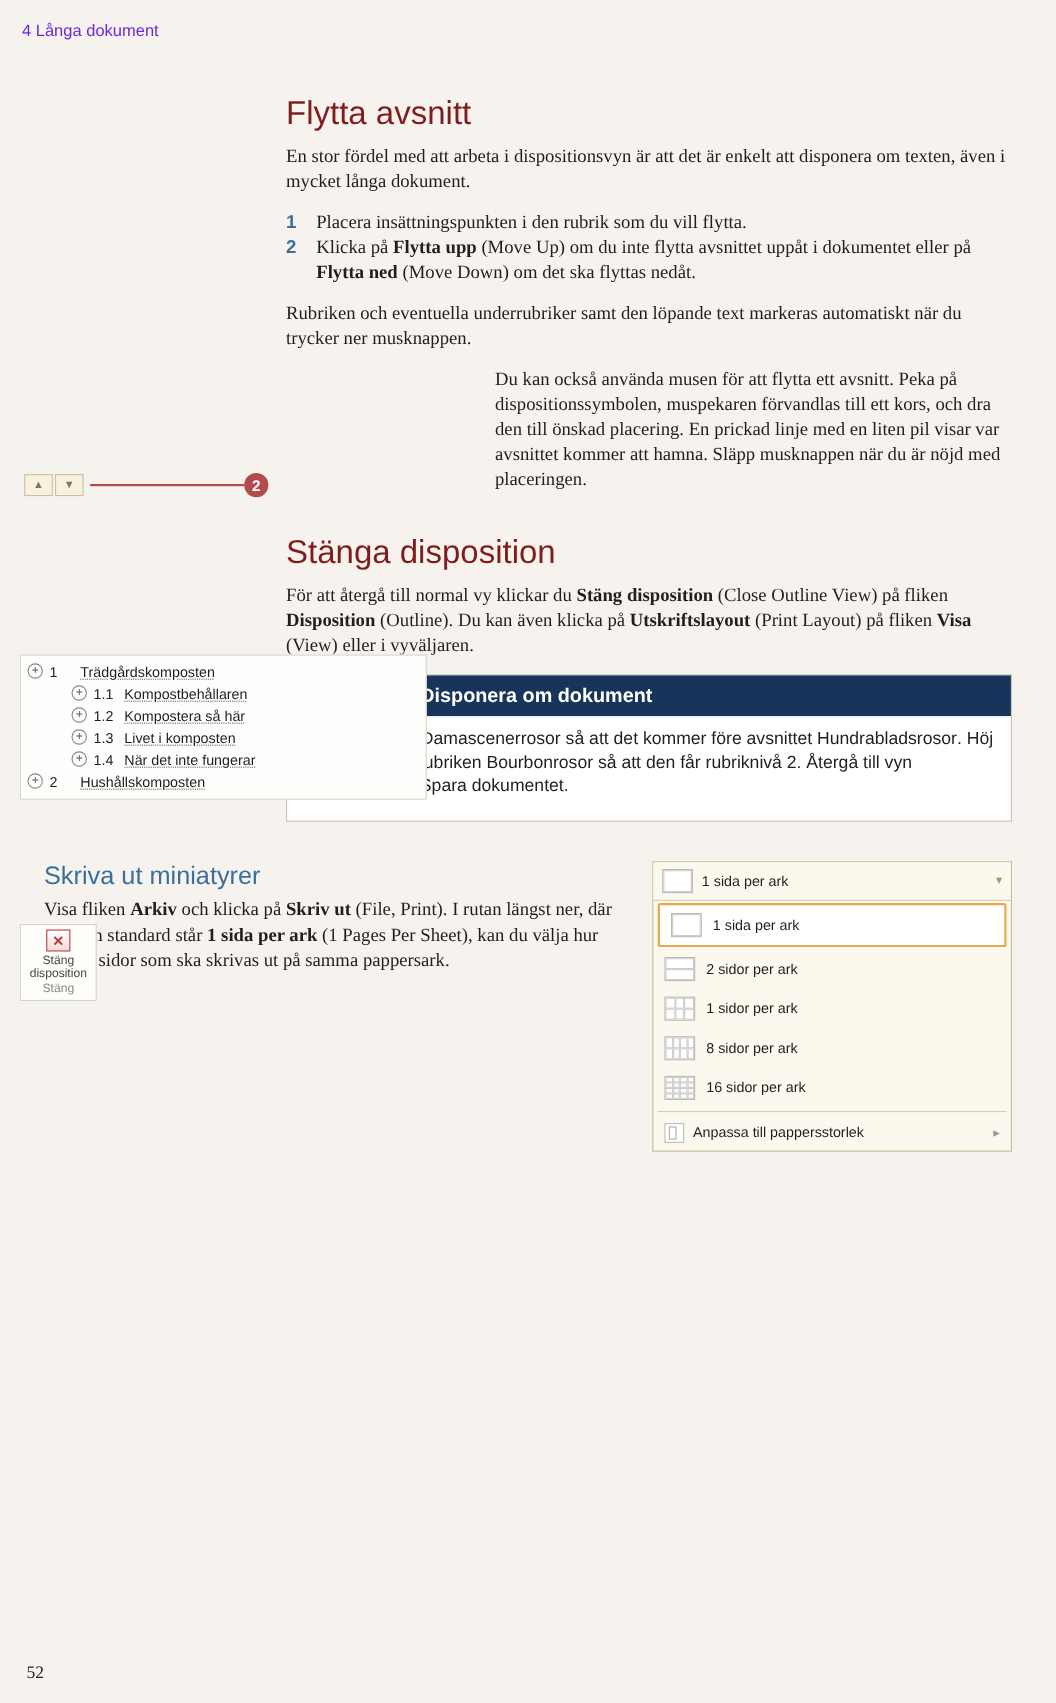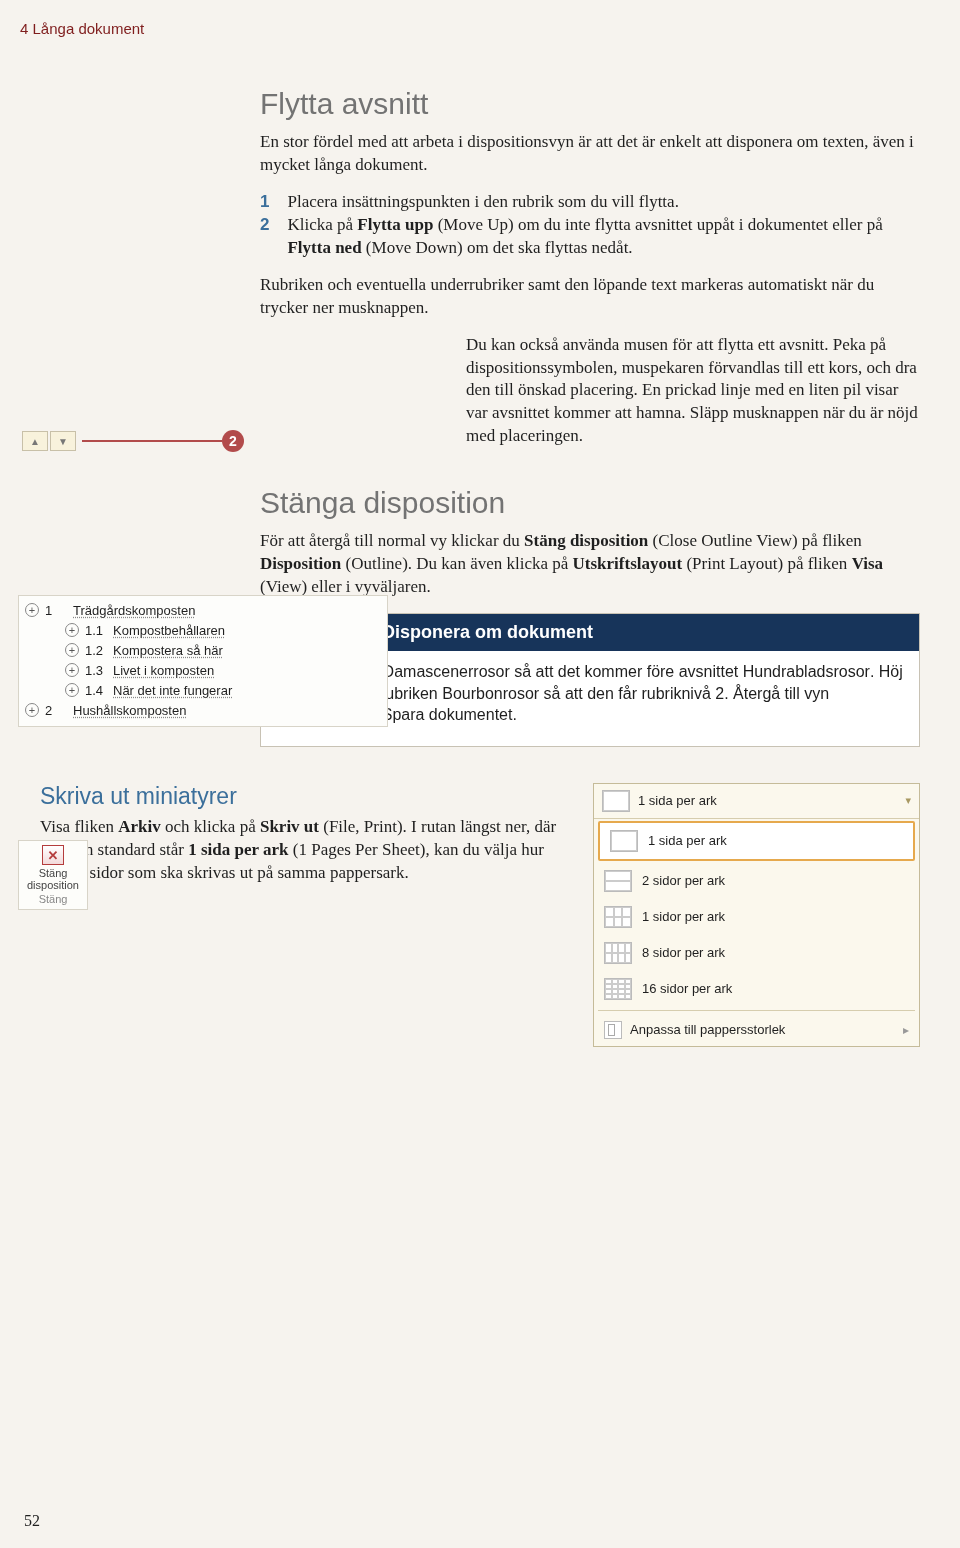--- a/index.html
+++ b/index.html
@@ -6,31 +6,31 @@
   body {
     width: 960px;
     height: 1548px;
     background: #f6f3ee;
     font-family: Georgia, 'Times New Roman', serif;
     color: #1f1f1f;
     position: relative;
     padding: 20px 40px 0 20px;
   }
   .page-header {
-    color: #7f1d1d;
+    color: #6d28d9;
     font-size: 15px;
     font-family: 'Segoe UI', Arial, sans-serif;
     margin-bottom: 50px;
   }
   .content-col {
     margin-left: 240px;
     width: 660px;
   }
   h2.section-title {
-    color: #737373;
+    color: #7f1d1d;
     font-family: 'Segoe UI Light', 'Segoe UI', Arial, sans-serif;
     font-weight: 400;
     font-size: 30px;
     margin-bottom: 10px;
   }
   p.body {
     font-size: 17px;
     line-height: 1.35;
     margin-bottom: 14px;
   }
@@ -109,21 +109,21 @@
     font-size: 11px; color: #444;
   }
   .close-disp .xbox {
     width: 22px; height: 20px; border: 1px solid #b43c3c;
     background: linear-gradient(#fff,#f3dada);
     margin: 0 auto 2px; display:flex; align-items:center; justify-content:center;
   }
   .close-disp .xbox span { color: #b43c3c; font-weight: bold; font-size: 13px; }
   .two-col {
     display: flex;
-    gap: 46px;
+    gap: 30px;
   }
   .two-col .right {
     flex: 1;
   }
   .exercise-box {
     margin-top: 14px;
     border: 1px solid #c8c2b4;
     background: #fff;
   }
   .exercise-box .ex-header {

